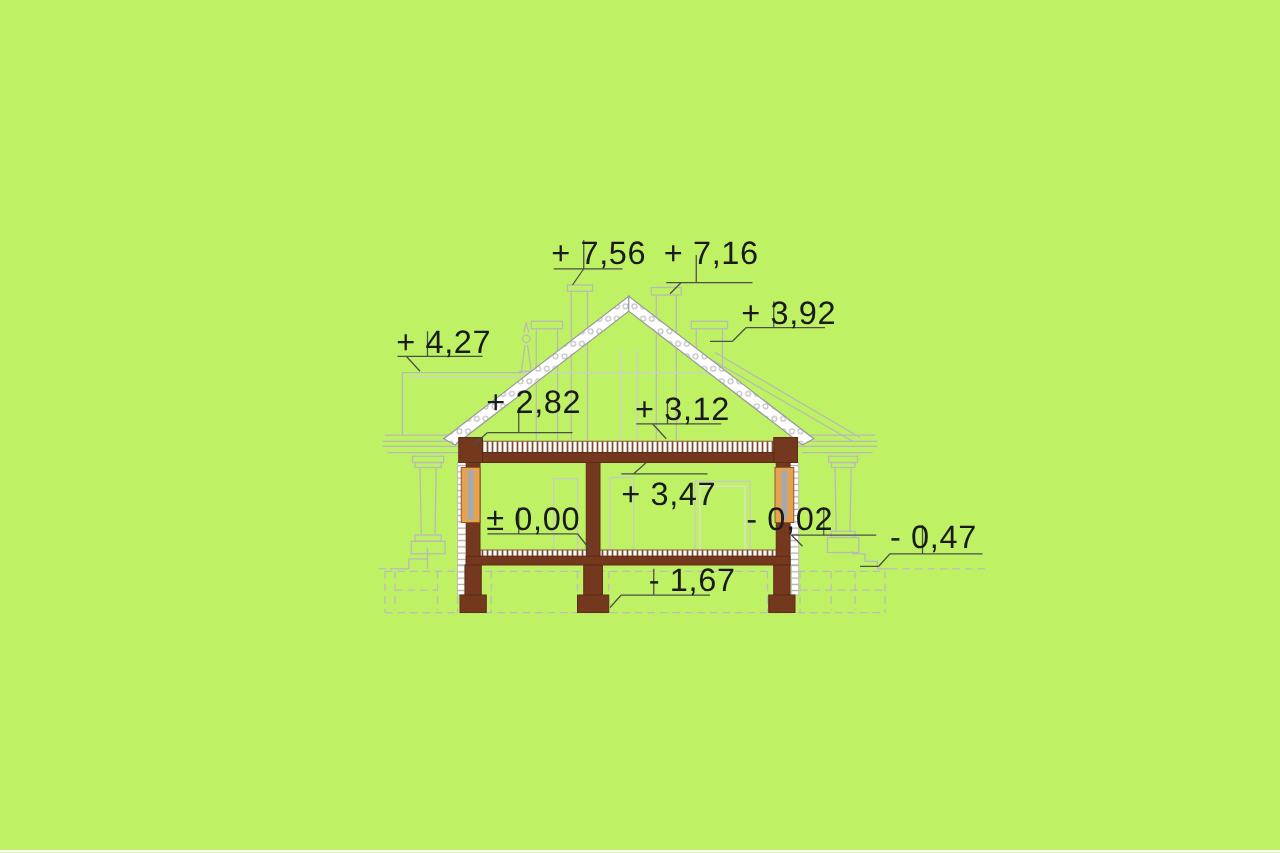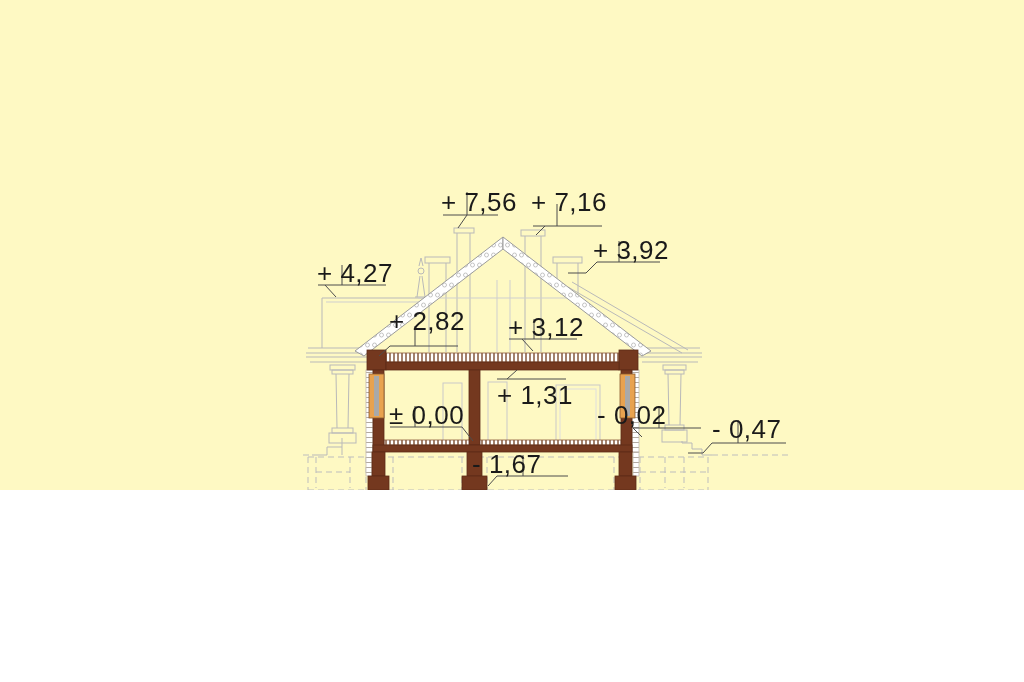--- a/index.html
+++ b/index.html
@@ -1,17 +1,17 @@
 <!DOCTYPE html>
 <html><head>
 <meta charset="utf-8">
 <style>
   html,body{margin:0;padding:0;background:#ffffff;}
   .canvas{
-    position:relative;width:1024px;height:490px;background:#fef9c3;
+    position:relative;width:1024px;height:680px;background:#bef264;
     overflow:hidden;font-family:"Liberation Sans",sans-serif;
   }
   .canvas svg{position:absolute;left:0;top:0;}
   .lbl{
     position:absolute;font-size:26px;line-height:1;color:#1a1a1a;
     white-space:pre;letter-spacing:0.5px;
   }
 </style>
 </head>
 <body>
@@ -194,19 +194,19 @@
     <path d="M497,476 L568,476 M523,455 L523,476 M497,476 L488,486"></path>
   </g>
 </svg>
 
 <div class="lbl" style="left:441px;top:189px">+ 7,56</div>
 <div class="lbl" style="left:531px;top:189px">+ 7,16</div>
 <div class="lbl" style="left:593px;top:237px">+ 3,92</div>
 <div class="lbl" style="left:317px;top:260px">+ 4,27</div>
 <div class="lbl" style="left:389px;top:308px">+ 2,82</div>
 <div class="lbl" style="left:508px;top:314px">+ 3,12</div>
-<div class="lbl" style="left:497px;top:382px">+ 1,31</div>
+<div class="lbl" style="left:497px;top:382px">+ 3,47</div>
 <div class="lbl" style="left:389px;top:402px">± 0,00</div>
 <div class="lbl" style="left:597px;top:402px">- 0,02</div>
 <div class="lbl" style="left:712px;top:416px">- 0,47</div>
-<div class="lbl" style="left:472px;top:451px">- 1,67</div>
+<div class="lbl" style="left:519px;top:451px">- 1,67</div>
 
 </div>
 
 </body></html>

